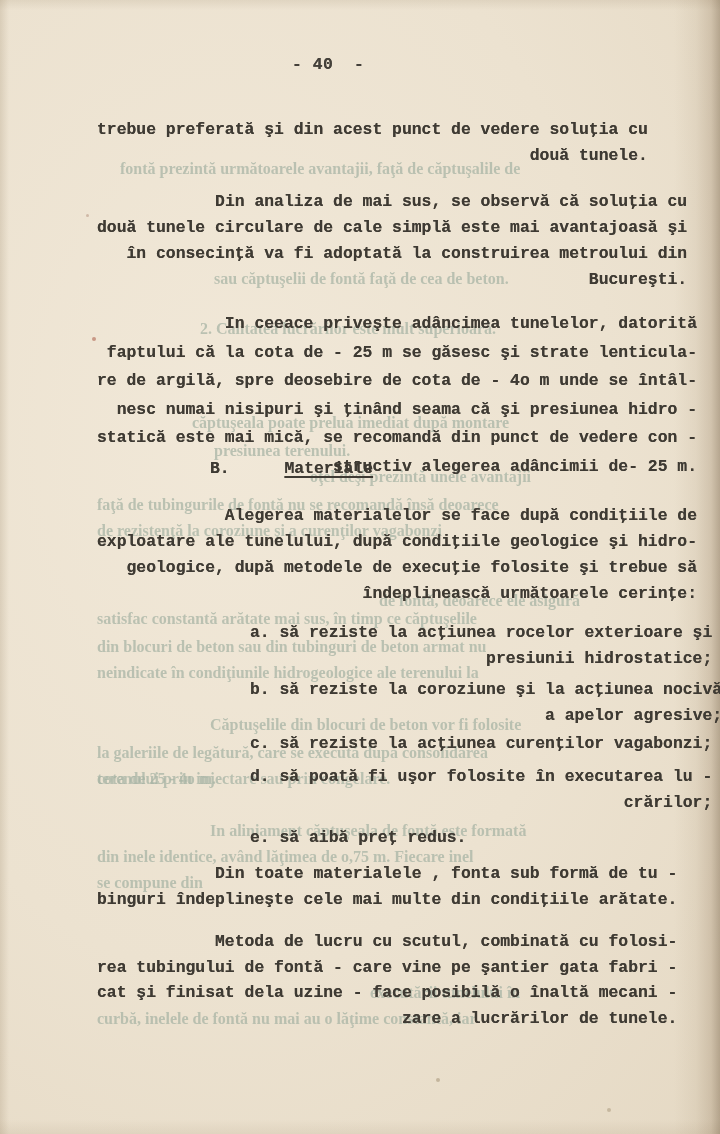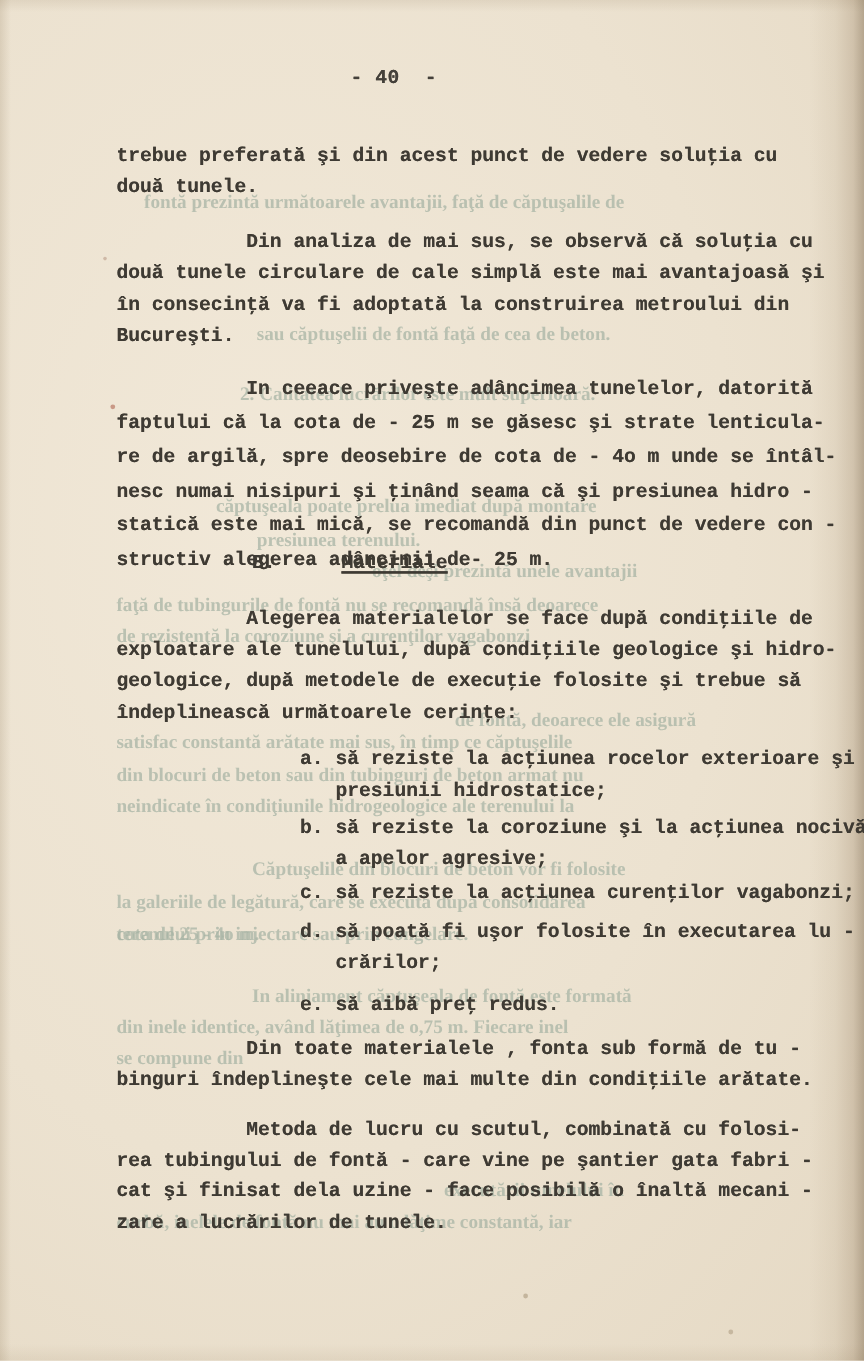--- a/index.html
+++ b/index.html
@@ -22,20 +22,21 @@
     font-size:16.4px;font-weight:bold;color:#44403a;
     white-space:pre;letter-spacing:.5px;
     text-shadow:0 0 .4px rgba(60,55,45,.8);
   }
   .para{
     position:absolute;margin:0;
     font-family:"Liberation Mono",monospace;
     font-size:16.4px;line-height:26px;font-weight:bold;
     color:#3e3a33;white-space:pre;
     text-shadow:0 0 .4px rgba(60,55,45,.75);
+    text-align:right;
   }
   .lh285{line-height:28.5px;margin-top:12px;}
   .lh255{line-height:25.5px;}
   .heading{
     position:absolute;top:459px;left:210px;
     font-size:16.4px;font-weight:bold;color:#3e3a33;
     white-space:pre;text-shadow:0 0 .4px rgba(60,55,45,.75);
   }
   .ul{text-decoration:underline;text-decoration-thickness:1.5px;text-underline-offset:3px;padding-left:45px;}
   .item{left:250px;}
@@ -55,21 +56,21 @@
 </style>
 </head>
 <body>
 
 <div class="page">
 
   <div class="ghost-layer">
       <div class="ghost" style="top: 156px; left: 120px;">fontă prezintă următoarele avantajii, faţă de căptuşalile de</div>
       <div class="ghost" style="top: 266px; left: 214px;">sau căptuşelii de fontă faţă de cea de beton.</div>
       <div class="ghost" style="top: 316px; left: 200px;">2. Calitatea lucrărilor este mult superioară.</div>
-      <div class="ghost" style="top: 410px; left: 180px;">căptuşeala poate prelua imediat după montare</div>
+      <div class="ghost" style="top: 410px; left: 192px;">căptuşeala poate prelua imediat după montare</div>
       <div class="ghost" style="top: 438px; left: 214px;">presiunea terenului.</div>
       <div class="ghost" style="top: 464px; left: 310px;">oţel deşi prezintă unele avantajii</div>
       <div class="ghost" style="top: 492px; left: 97px;">faţă de tubingurile de fontă nu se recomandă însă deoarece</div>
       <div class="ghost" style="top: 518px; left: 97px;">de rezistenţă la coroziune şi a curenţilor vagabonzi</div>
       <div class="ghost" style="top: 588px; left: 379px;">de fontă, deoarece ele asigură</div>
       <div class="ghost" style="top: 606px; left: 97px;">satisfac constantă arătate mai sus, în timp ce căptuşelile</div>
       <div class="ghost" style="top: 634px; left: 97px;">din blocuri de beton sau din tubinguri de beton armat nu</div>
       <div class="ghost" style="top: 660px; left: 97px;">neindicate în condiţiunile hidrogeologice ale terenului la</div>
       <div class="ghost" style="top: 722px; left: 97px; margin-top: 44px;">cota de 25 - 4o m.</div>
       <div class="ghost" style="top: 712px; left: 210px;">Căptuşelile din blocuri de beton vor fi folosite</div>

